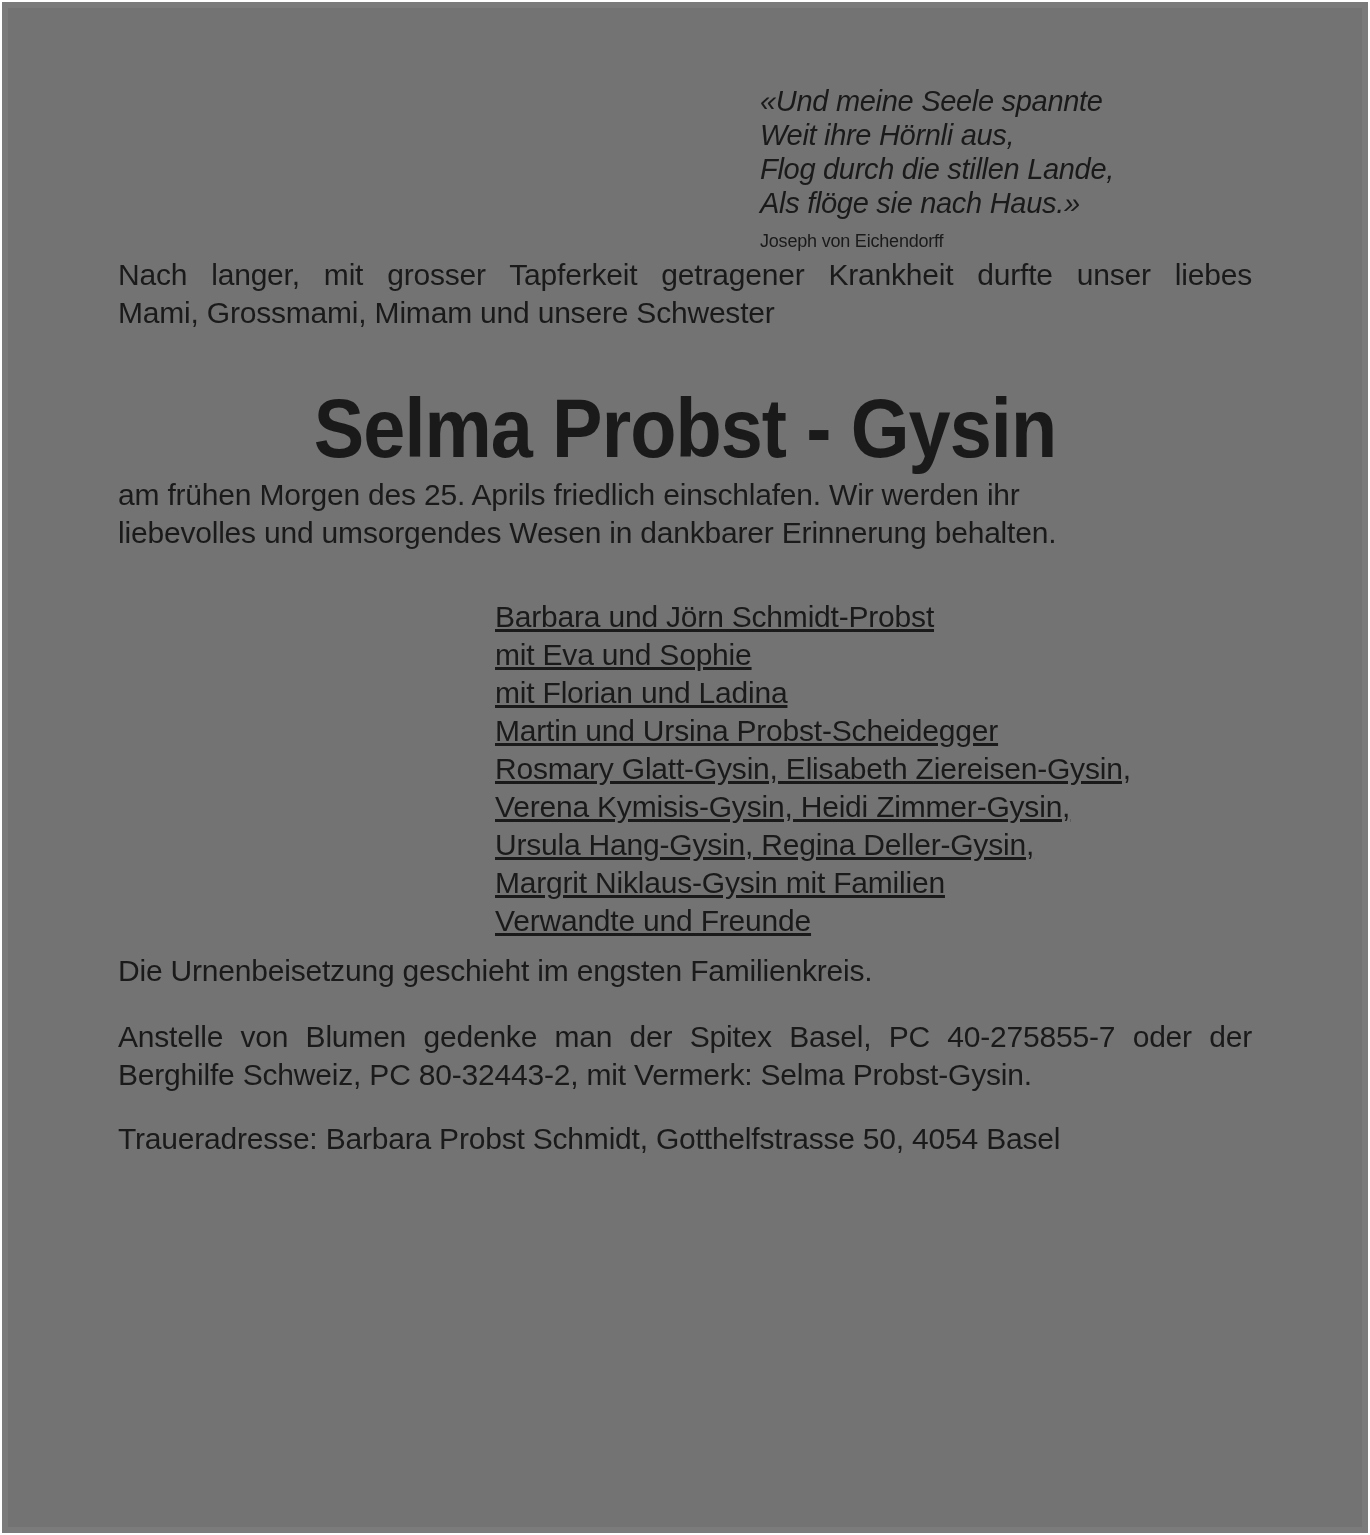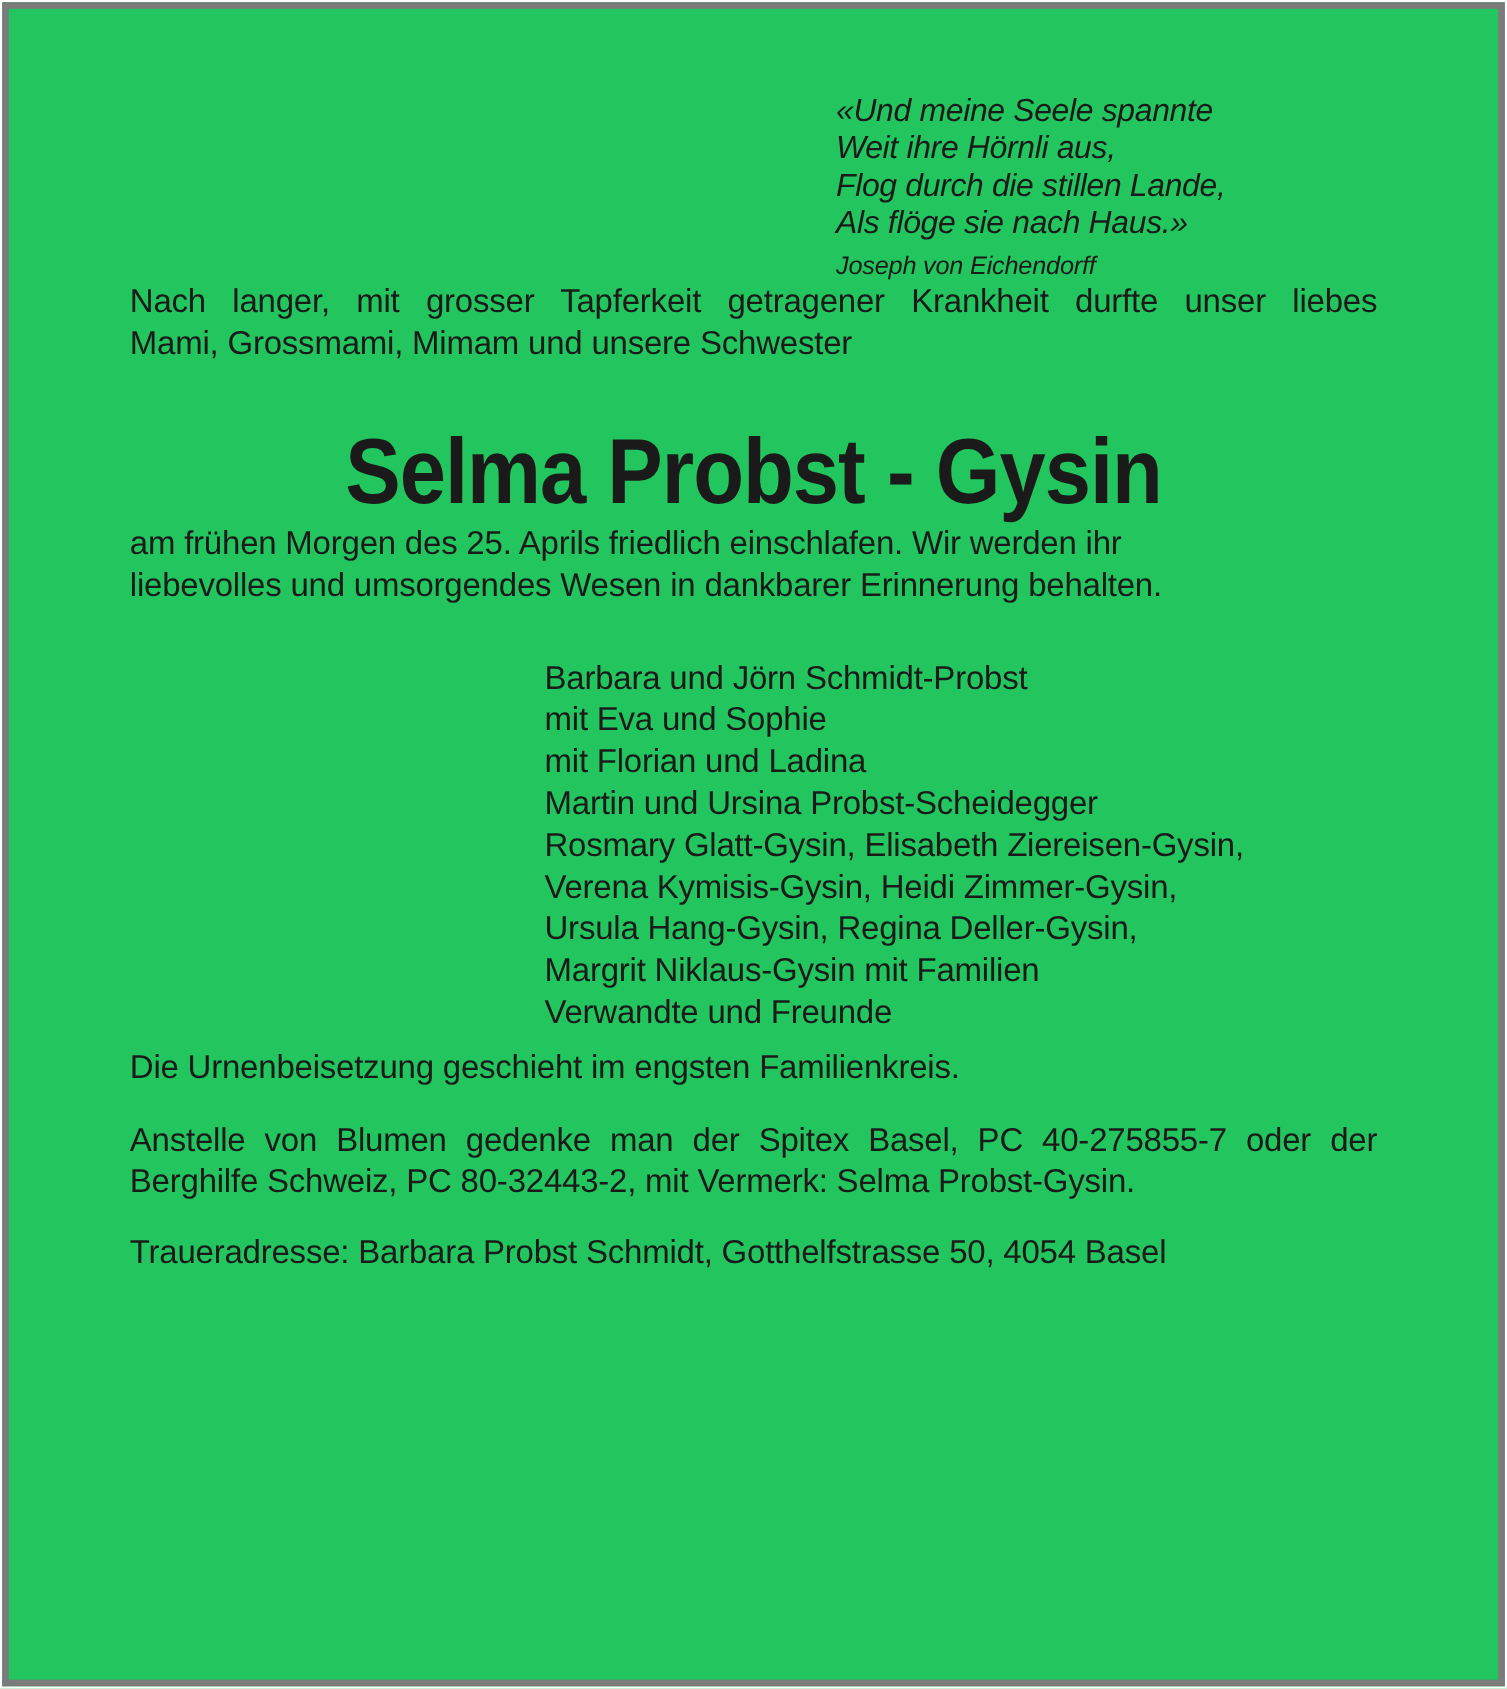--- a/index.html
+++ b/index.html
@@ -15,38 +15,37 @@
     font-family: "Liberation Sans", sans-serif;
     color: #1a1a1a;
   }
   .frame {
     position: absolute;
     left: 2px;
     top: 2px;
     right: 2px;
     bottom: 2px;
     border: 6px solid #7b7b7b;
-    background: #22c55e;
+    background: #737373;
     box-sizing: border-box;
     overflow: hidden;
   }
   .content {
     padding: 0 110px;
   }
   
   .quote {
     margin: 76px 0 0 642px;
     font-style: italic;
     font-size: 29px;
     line-height: 34px;
     letter-spacing: -0.3px;
   }
   .quote-attribution {
-    font-style: italic;
-    font-size: 23px;
+    font-size: 18px;
     line-height: 30px;
     margin: 6px 0 0 642px;
     letter-spacing: -0.2px;
   }
   .body-text {
     font-size: 30px;
     line-height: 38px;
     letter-spacing: -0.2px;
   }
   .justify-line {
@@ -68,20 +67,21 @@
     margin-top: 2px;
     font-size: 33px;
     line-height: 36px;
     text-align: center;
     letter-spacing: -0.3px;
   }
   .announcement { }
   .mourners {
     margin-top: 46px;
     margin-left: 377px;
+    text-decoration: underline;
   }
   .service { margin-top: 44px; }
   .burial { margin-top: 12px; }
   .donations { margin-top: 28px; }
   .address { margin-top: 26px; }
 </style>
 </head>
 <body>
 
 <div class="frame">

